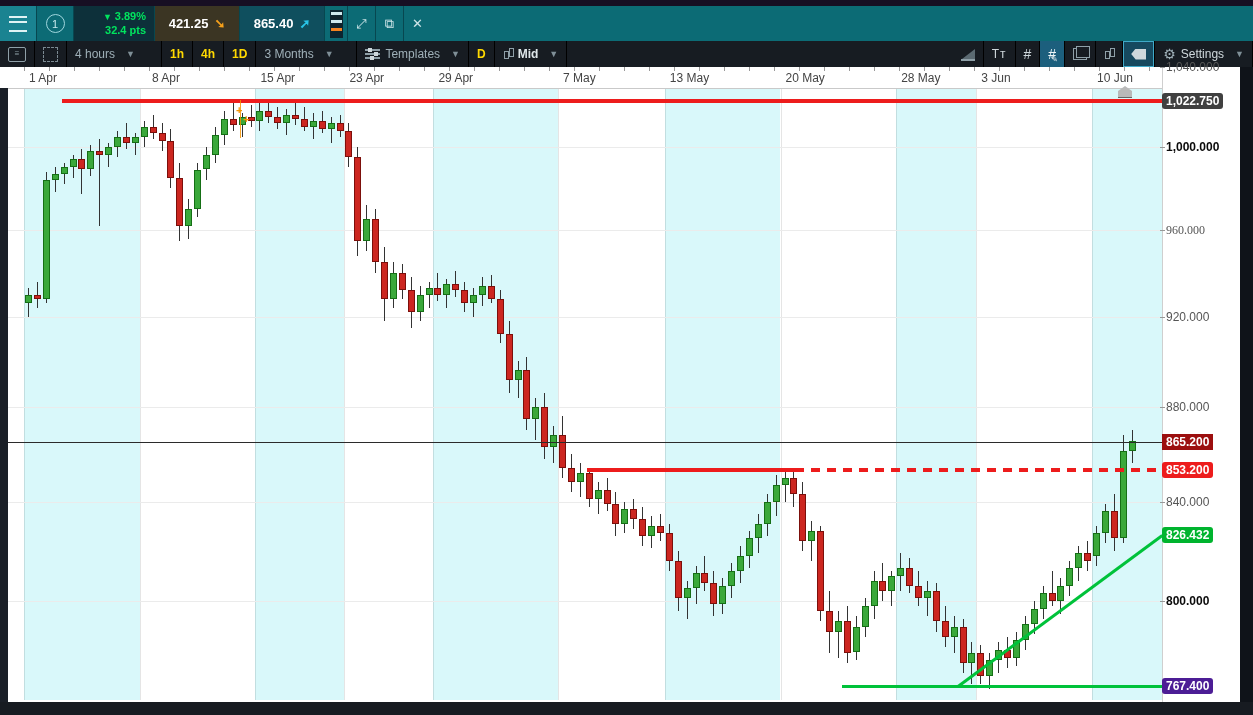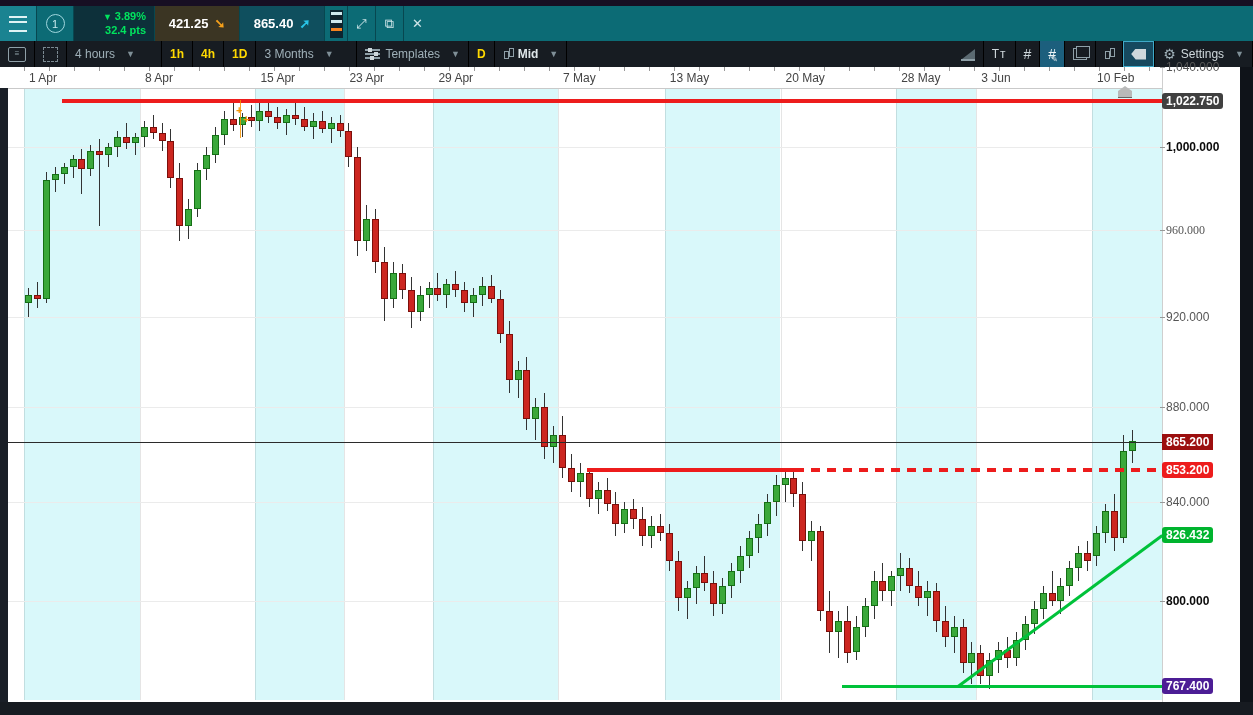--- a/index.html
+++ b/index.html
@@ -202,30 +202,30 @@
       <div class="t-item">
         <span class="gear">⚙</span>
         <span class="settings-label">Settings</span>
         <span class="caret">▼</span>
       </div>
     </div>
   </div>
 
   <div class="date-row" id="dateRow">
       <div class="xlabel" style="position: absolute; left: 29px;">1 Apr</div>
-      <div class="xlabel" style="position: absolute; left: 145px; text-align: right;">8 Apr</div>
+      <div class="xlabel" style="position: absolute; left: 152px; text-align: right;">8 Apr</div>
       <div class="xlabel" style="position: absolute; left: 260.4px;">15 Apr</div>
       <div class="xlabel" style="position: absolute; left: 349.4px;">23 Apr</div>
       <div class="xlabel" style="position: absolute; left: 438.4px;">29 Apr</div>
       <div class="xlabel" style="position: absolute; left: 563px;">7 May</div>
       <div class="xlabel" style="position: absolute; left: 669.8px;">13 May</div>
       <div class="xlabel" style="position: absolute; left: 785.5px;">20 May</div>
       <div class="xlabel" style="position: absolute; left: 901.2px;">28 May</div>
       <div class="xlabel" style="position: absolute; left: 981.3px;">3 Jun</div>
-      <div class="xlabel" style="position: absolute; left: 1097px;">10 Feb</div>
+      <div class="xlabel" style="position: absolute; left: 1097px;">10 Jun</div>
       <div style="position: absolute; left: 24px; top: 0px; width: 1px; height: 4px; background: rgb(154, 154, 154);"></div>
       <div style="position: absolute; left: 49px; top: 0px; width: 1px; height: 4px; background: rgb(154, 154, 154);"></div>
       <div style="position: absolute; left: 74px; top: 0px; width: 1px; height: 4px; background: rgb(154, 154, 154);"></div>
       <div style="position: absolute; left: 99px; top: 0px; width: 1px; height: 4px; background: rgb(154, 154, 154);"></div>
       <div style="position: absolute; left: 124px; top: 0px; width: 1px; height: 4px; background: rgb(154, 154, 154);"></div>
       <div style="position: absolute; left: 149px; top: 0px; width: 1px; height: 4px; background: rgb(154, 154, 154);"></div>
       <div style="position: absolute; left: 174px; top: 0px; width: 1px; height: 4px; background: rgb(154, 154, 154);"></div>
       <div style="position: absolute; left: 199px; top: 0px; width: 1px; height: 4px; background: rgb(154, 154, 154);"></div>
       <div style="position: absolute; left: 224px; top: 0px; width: 1px; height: 4px; background: rgb(154, 154, 154);"></div>
       <div style="position: absolute; left: 249px; top: 0px; width: 1px; height: 4px; background: rgb(154, 154, 154);"></div>

